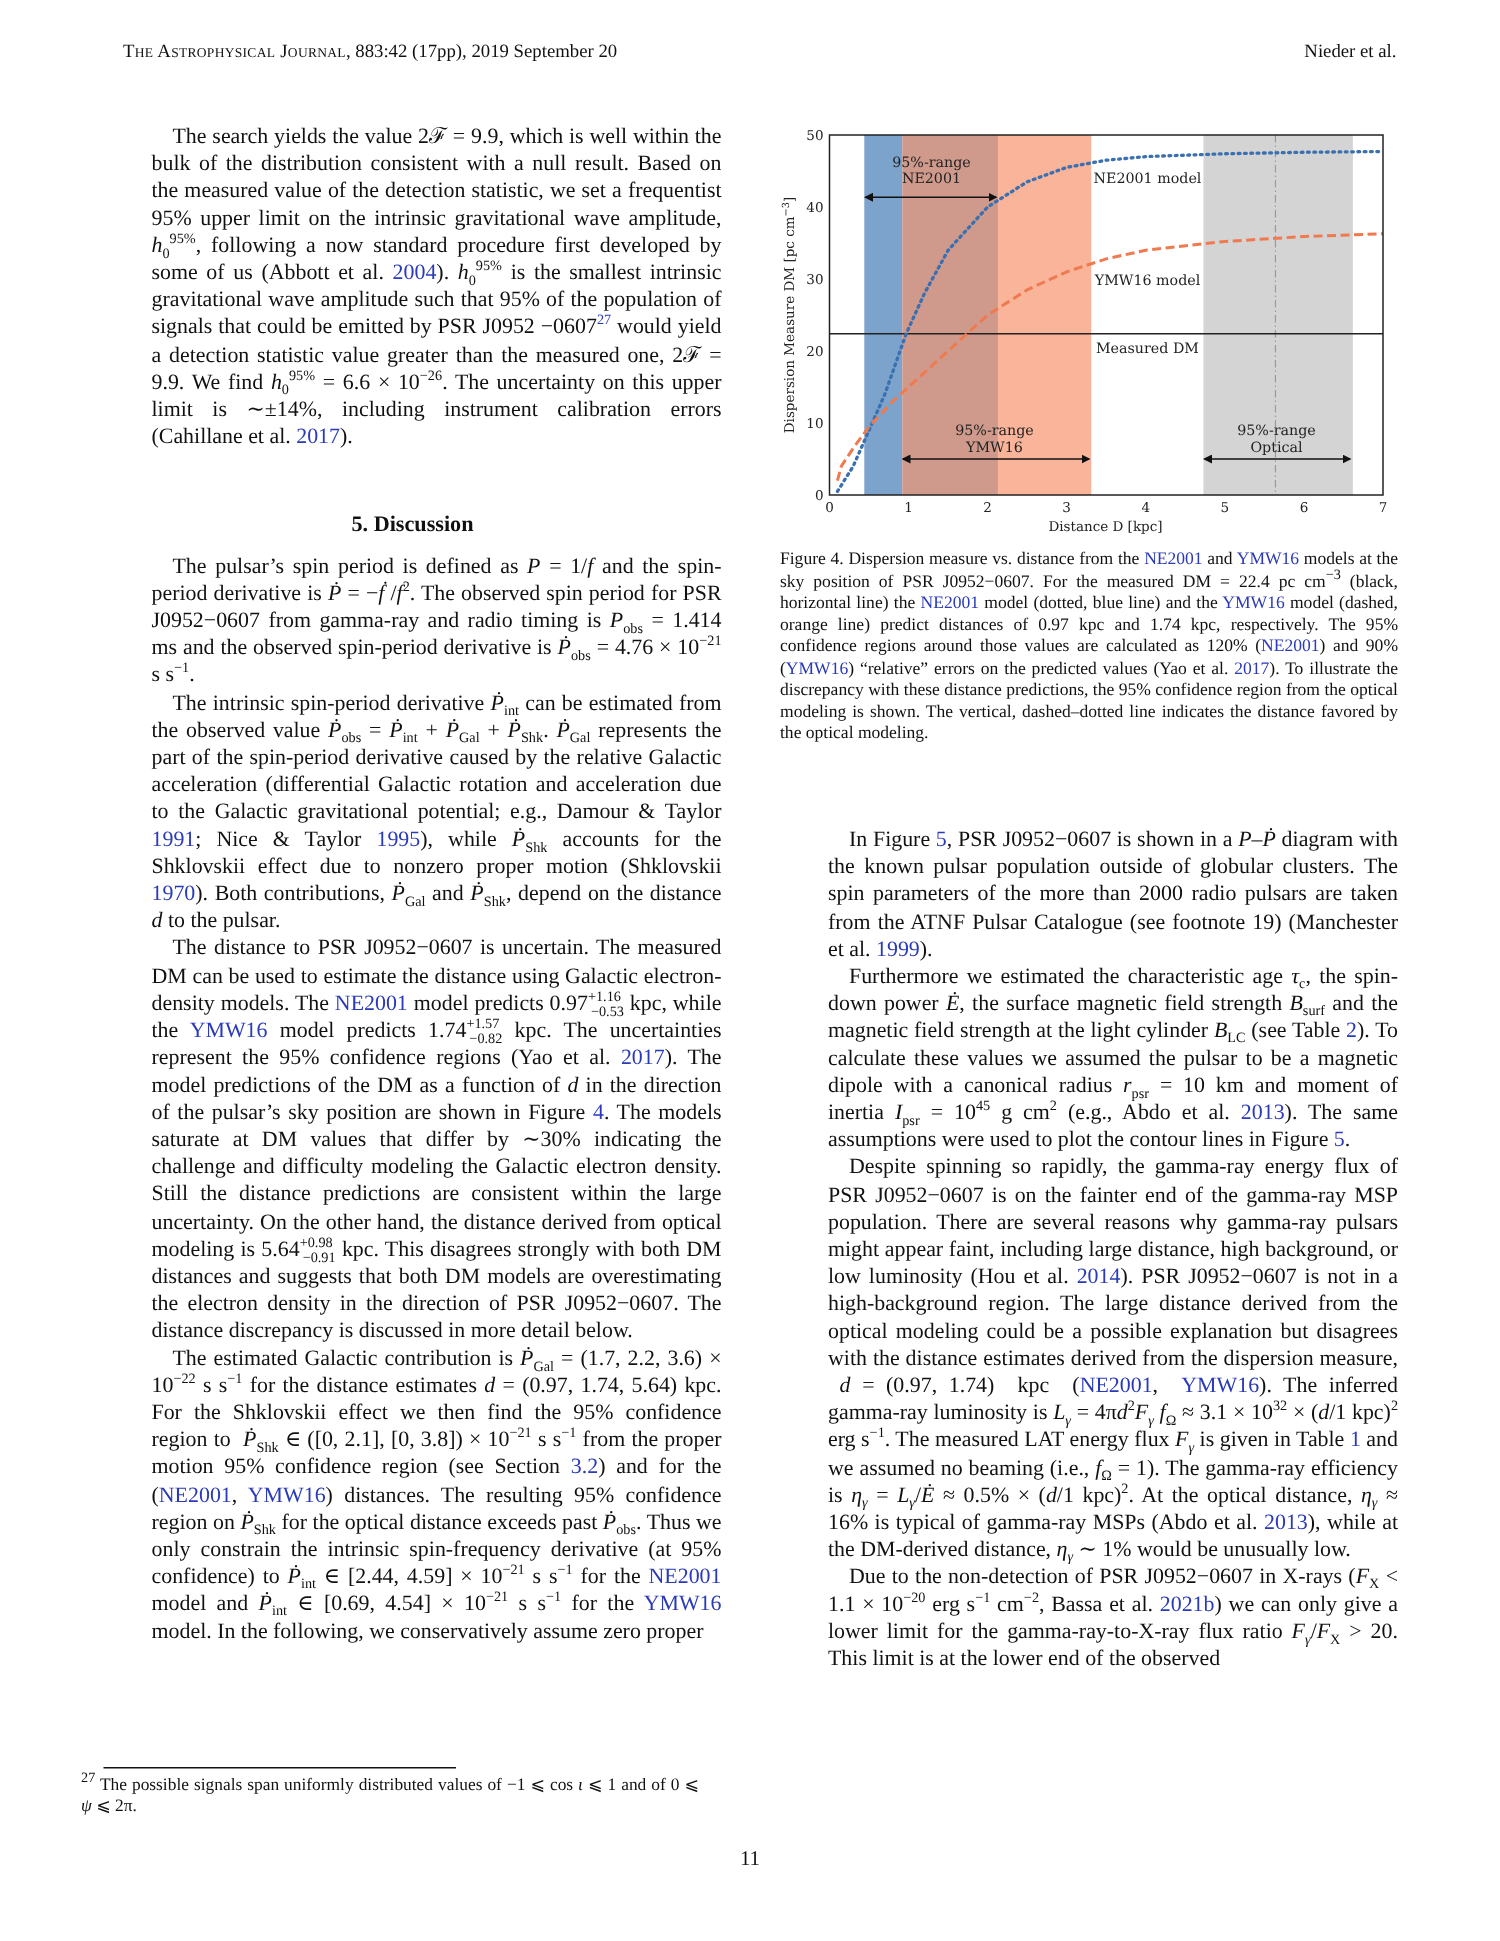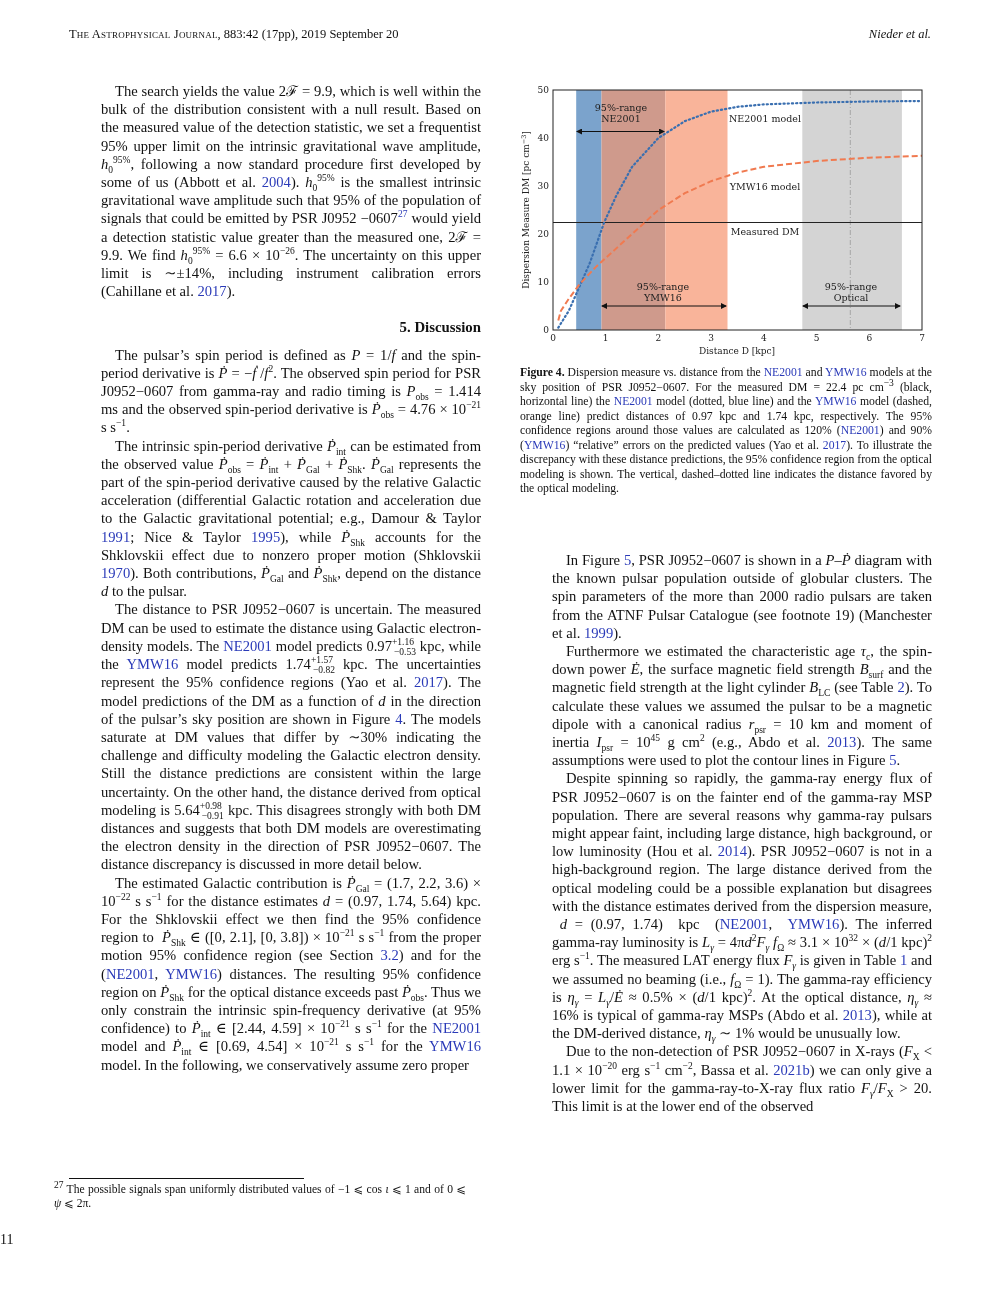--- a/index.html
+++ b/index.html
@@ -1,34 +1,34 @@
 <!DOCTYPE html>
 <html><head>
 <meta charset="utf-8">
 <style>
   html, body { margin:0; padding:0; background:#fff; }
   body { width:1000px; height:1294px; position:relative; font-family:"Liberation Serif", "DejaVu Serif", serif; color:#111; overflow:hidden; }
-  .hdr { position:absolute; top:27px; font-size:12.5px; }
+  .hdr { position:absolute; top:27px; font-size:12.5px;margin-left:13px; }
   .hdr-left { left:69px; }
   .hdr-left .sc { font-variant:small-caps; letter-spacing:0.2px; }
-  .hdr-right { right:69px;font-style:italic; }
+  .hdr-right { right:69px; }
   .col { position:absolute; width:412px; font-size:14.6px; line-height:18.2px; text-align:justify; }
   .col-left { left:69px; top:82px; }
   .col-right { left:520px; top:551px; }
   p { margin:0; }
   p.ind { text-indent:14px;margin-left:32px; }
-  .heading { text-align:right; font-weight:bold; font-size:14.8px; margin:18px 0 9px 0; }
+  .heading { text-align:center; font-weight:bold; font-size:14.8px; margin:41px 0 9px 0; }
   .link { color:#2a3ab8; }
   sup, sub { font-size:9.5px; line-height:0; }
   i { font-style:italic; }
   .fn-rule { position:absolute; left:69px; top:1178px; width:235px; border-top:1px solid #111; }
   .footnote { position:absolute; left:54px; top:1183px; width:412px; font-size:11.6px; line-height:14px; text-align:justify; }
-  .pagenum { position:absolute; left:0; width:1000px; top:1232px; text-align:left; font-size:14px; }
+  .pagenum { position:absolute; left:0; width:1000px; top:1232px; text-align:center; font-size:14px; }
   .caption { position:absolute; left:520px; top:366px; width:412px; font-size:11.7px; line-height:14.5px; text-align:justify; }
-  .caption b { font-weight:bold; }
+  .caption b { font-weight:normal; }
   .figure { position:absolute; left:515px; top:78px; width:420px; height:285px; }
   .figure svg { font-family:"DejaVu Serif", serif; }
 </style>
 </head>
 <body>
 
 <div class="hdr hdr-left"><span class="sc">The Astrophysical Journal</span><span>, 883:42 (17pp), 2019 September 20</span></div>
 <div class="hdr hdr-right">Nieder et al.</div>
 
 <div class="col col-left">

